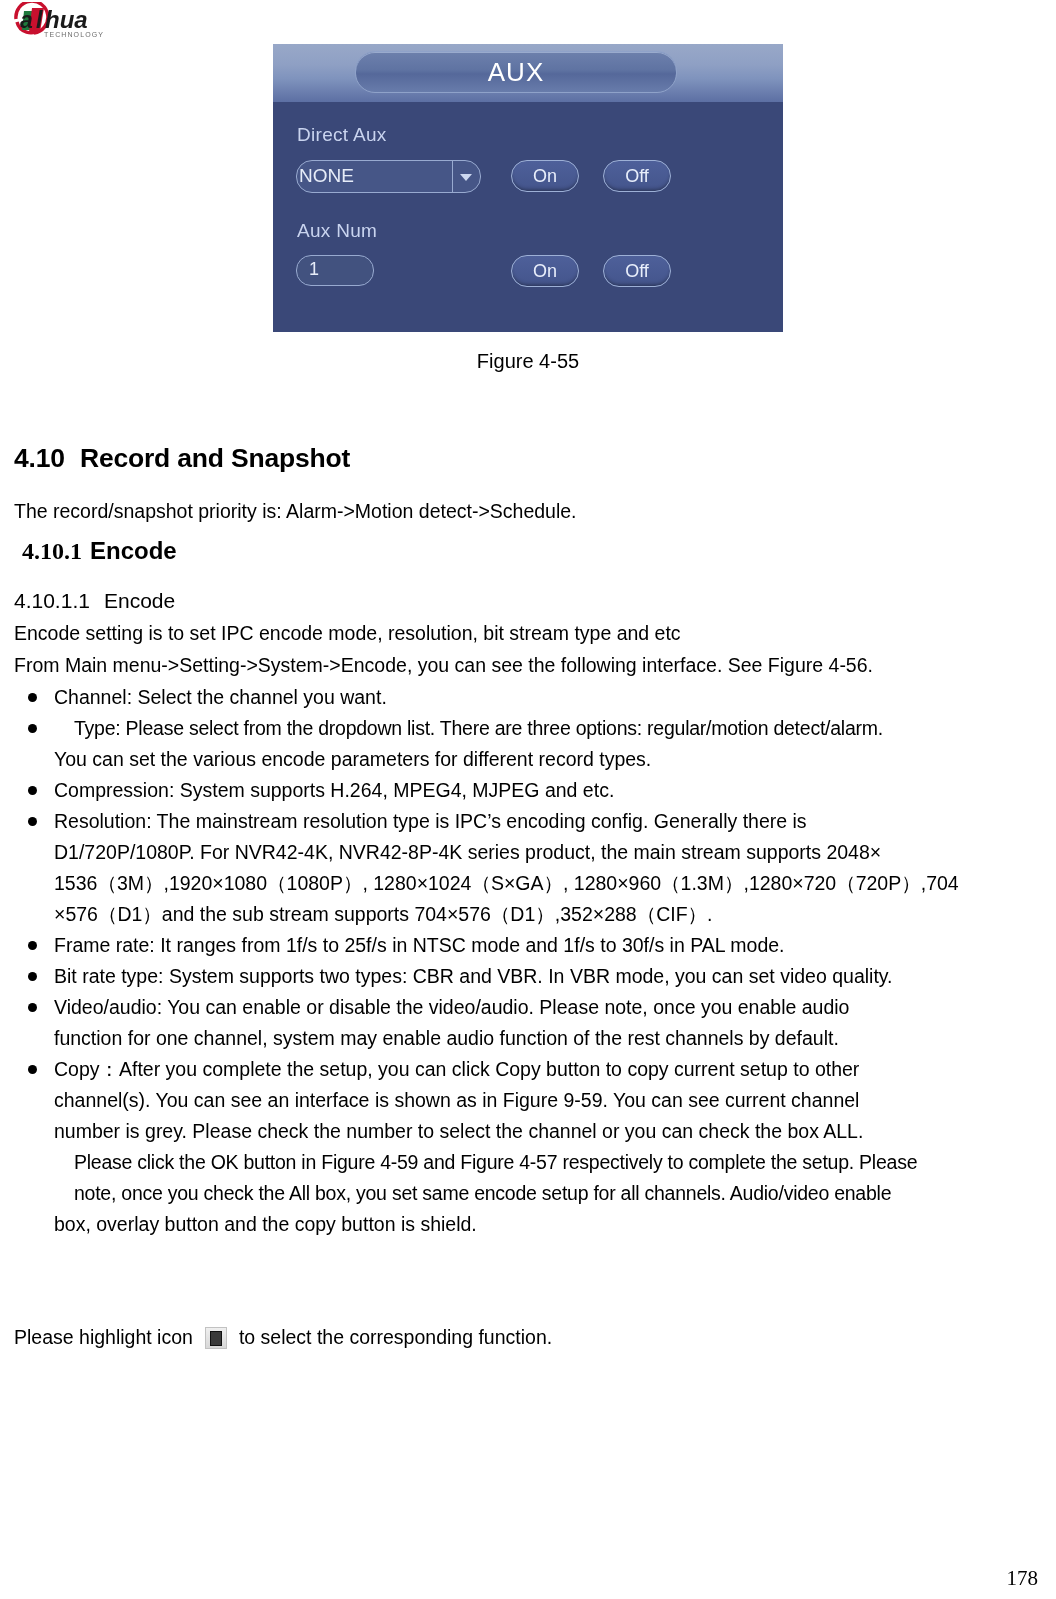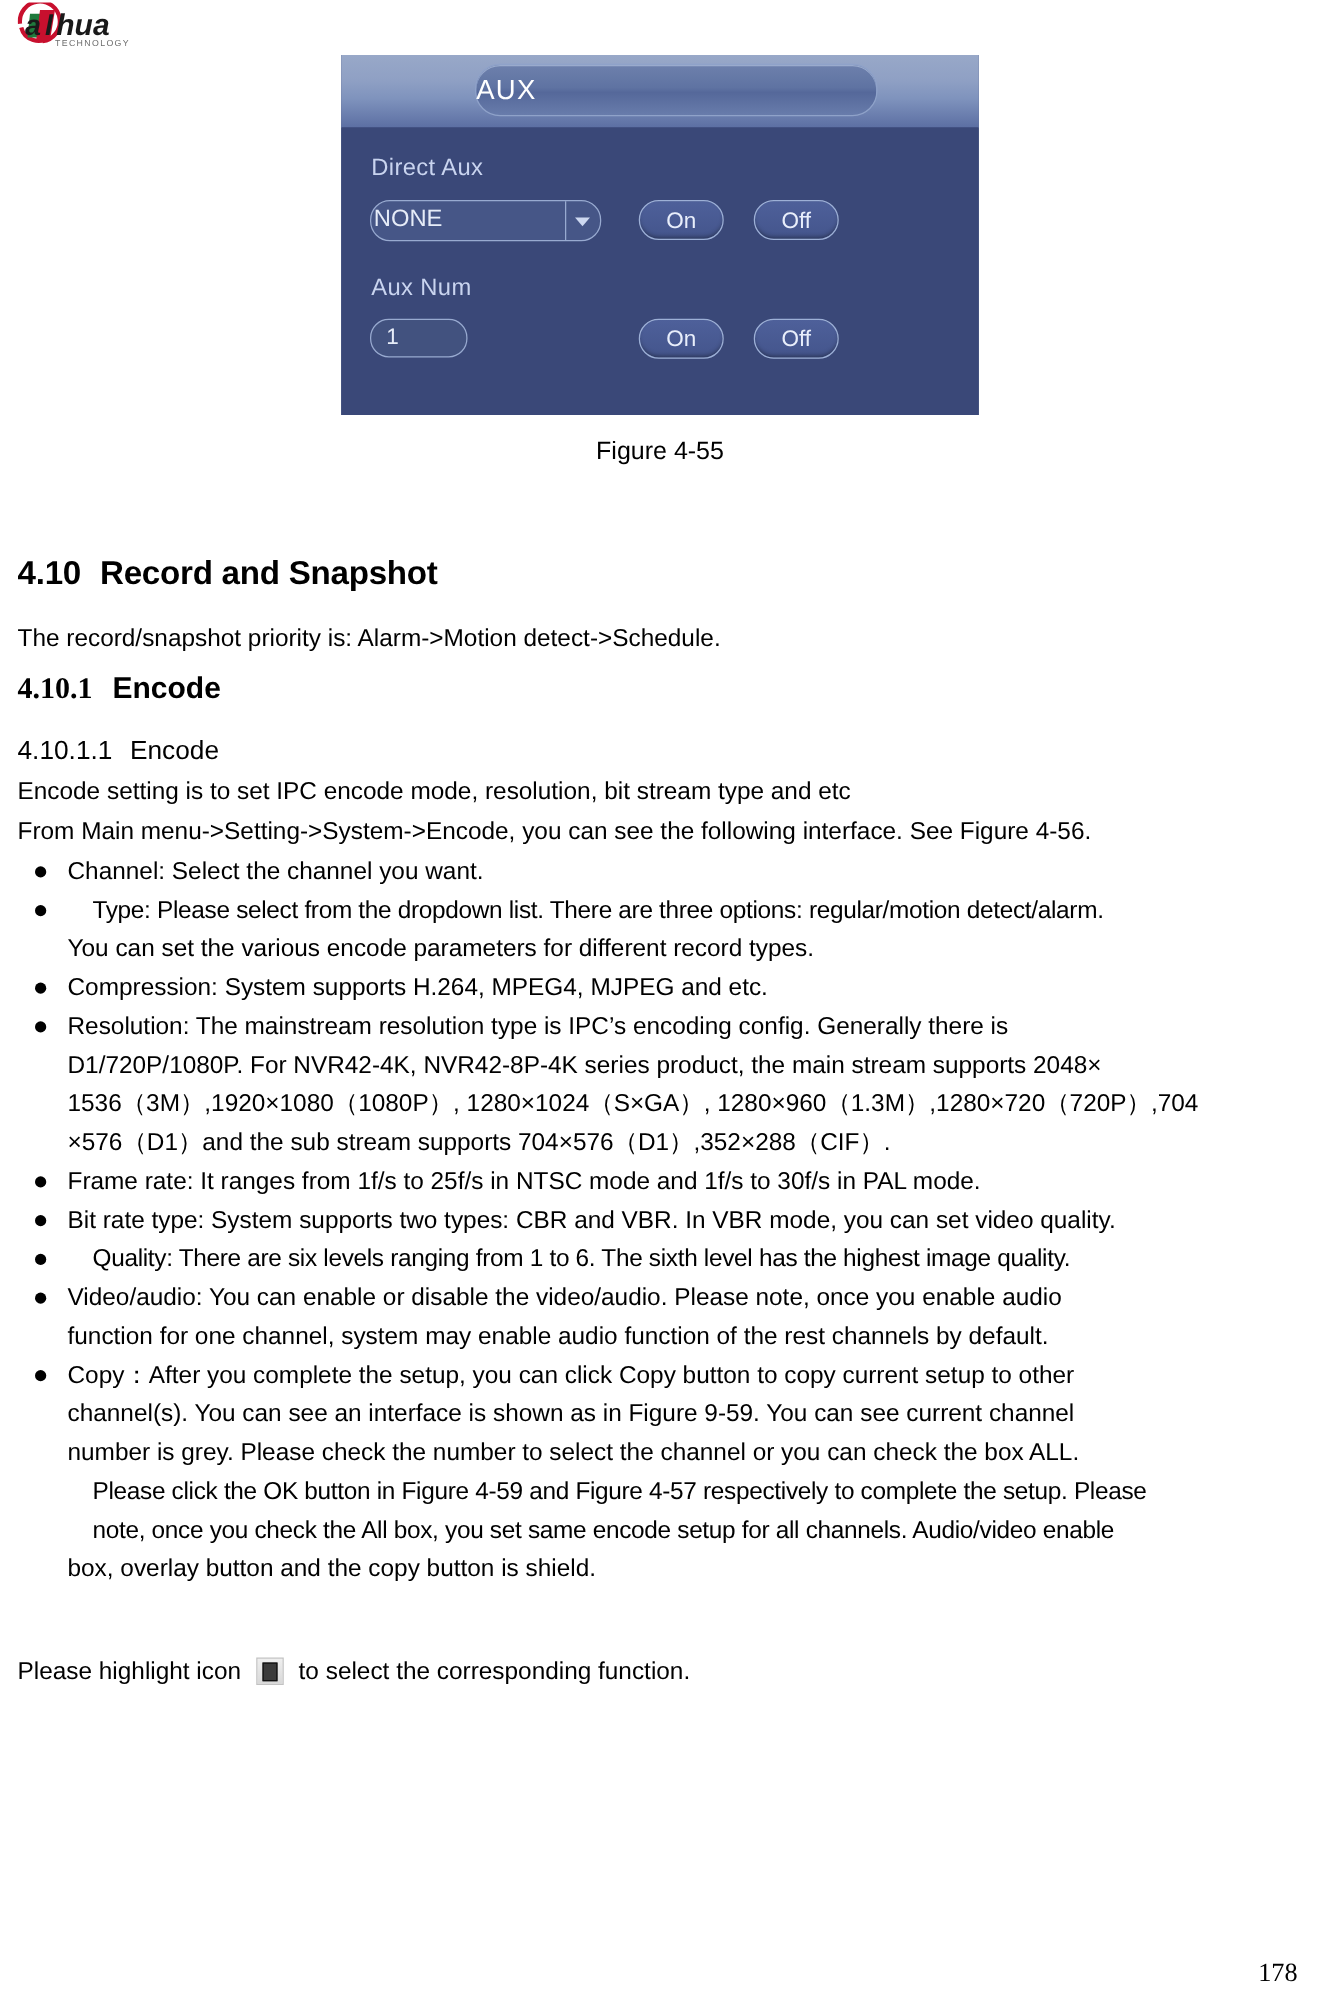--- a/index.html
+++ b/index.html
@@ -46,31 +46,32 @@
   }
   .aux-titlebar {
     position: absolute;
     left: 0; top: 0;
     width: 510px;
     height: 58px;
     background: linear-gradient(to bottom, #98a8c8 0%, #8fa0c4 35%, #7f93bd 60%, #5c6fa3 100%);
   }
   .aux-title-pill {
     position: absolute;
-    left: 107px;
+    left: 82px;
     top: 7px;
     width: 320px;
     height: 40px;
     border-radius: 20px;
     background: linear-gradient(to bottom, #6d80ac 0%, #5f73a2 45%, #55689a 55%, #687cab 100%);
     border: 1px solid #8fa2c9;
     box-shadow: inset 0 1px 0 #9aabcd;
     color: #ffffff;
-    font-size: 22px;
+    font-size: 26px;
     letter-spacing: 1px;
+    text-align: center;
     line-height: 40px;
   }
   .aux-body {
     position: absolute;
     left: 0; top: 58px;
     width: 510px;
     height: 230px;
     background: #3a4878;
   }
   .aux-label {
@@ -180,20 +181,21 @@
     position: absolute;
     left: 14px;
     top: 537px;
     font-size: 24px;
     font-weight: bold;
   }
   .h3 .num {
     font-family: "Liberation Serif", serif;
     display: inline-block;
     min-width: 76px;
+    text-align: center;
   }
 
   .h4 {
     position: absolute;
     left: 14px;
     top: 589px;
     font-size: 21px;
   }
   .h4 .num { display: inline-block; min-width: 90px; }
 
@@ -360,24 +362,20 @@
     <div class="bullet-item">
       <span class="dot"></span>
       <span class="line">Frame rate: It ranges from 1f/s to 25f/s in NTSC mode and 1f/s to 30f/s in PAL mode.</span>
     </div>
     <div class="bullet-item">
       <span class="dot"></span>
       <span class="line">Bit rate type: System supports two types: CBR and VBR. In VBR mode, you can set video quality.</span>
     </div>
     <div class="bullet-item">
       <span class="dot"></span>
-      <span class="line tight">Quality: There are six levels ranging from 1 to 6. The sixth level has the highest image quality.</span>
-    </div>
-    <div class="bullet-item">
-      <span class="dot"></span>
       <span class="line">Video/audio: You can enable or disable the video/audio. Please note, once you enable audio</span>
       <span class="line">function for one channel, system may enable audio function of the rest channels by default.</span>
     </div>
     <div class="bullet-item">
       <span class="dot"></span>
       <span class="line">Copy：After you complete the setup, you can click Copy button to copy current setup to other</span>
       <span class="line">channel(s). You can see an interface is shown as in Figure 9-59. You can see current channel</span>
       <span class="line">number is grey. Please check the number to select the channel or you can check the box ALL.</span>
       <span class="line tight">Please click the OK button in Figure 4-59 and Figure 4-57 respectively to complete the setup. Please</span>
       <span class="line tight">note, once you check the All box, you set same encode setup for all channels. Audio/video enable</span>

